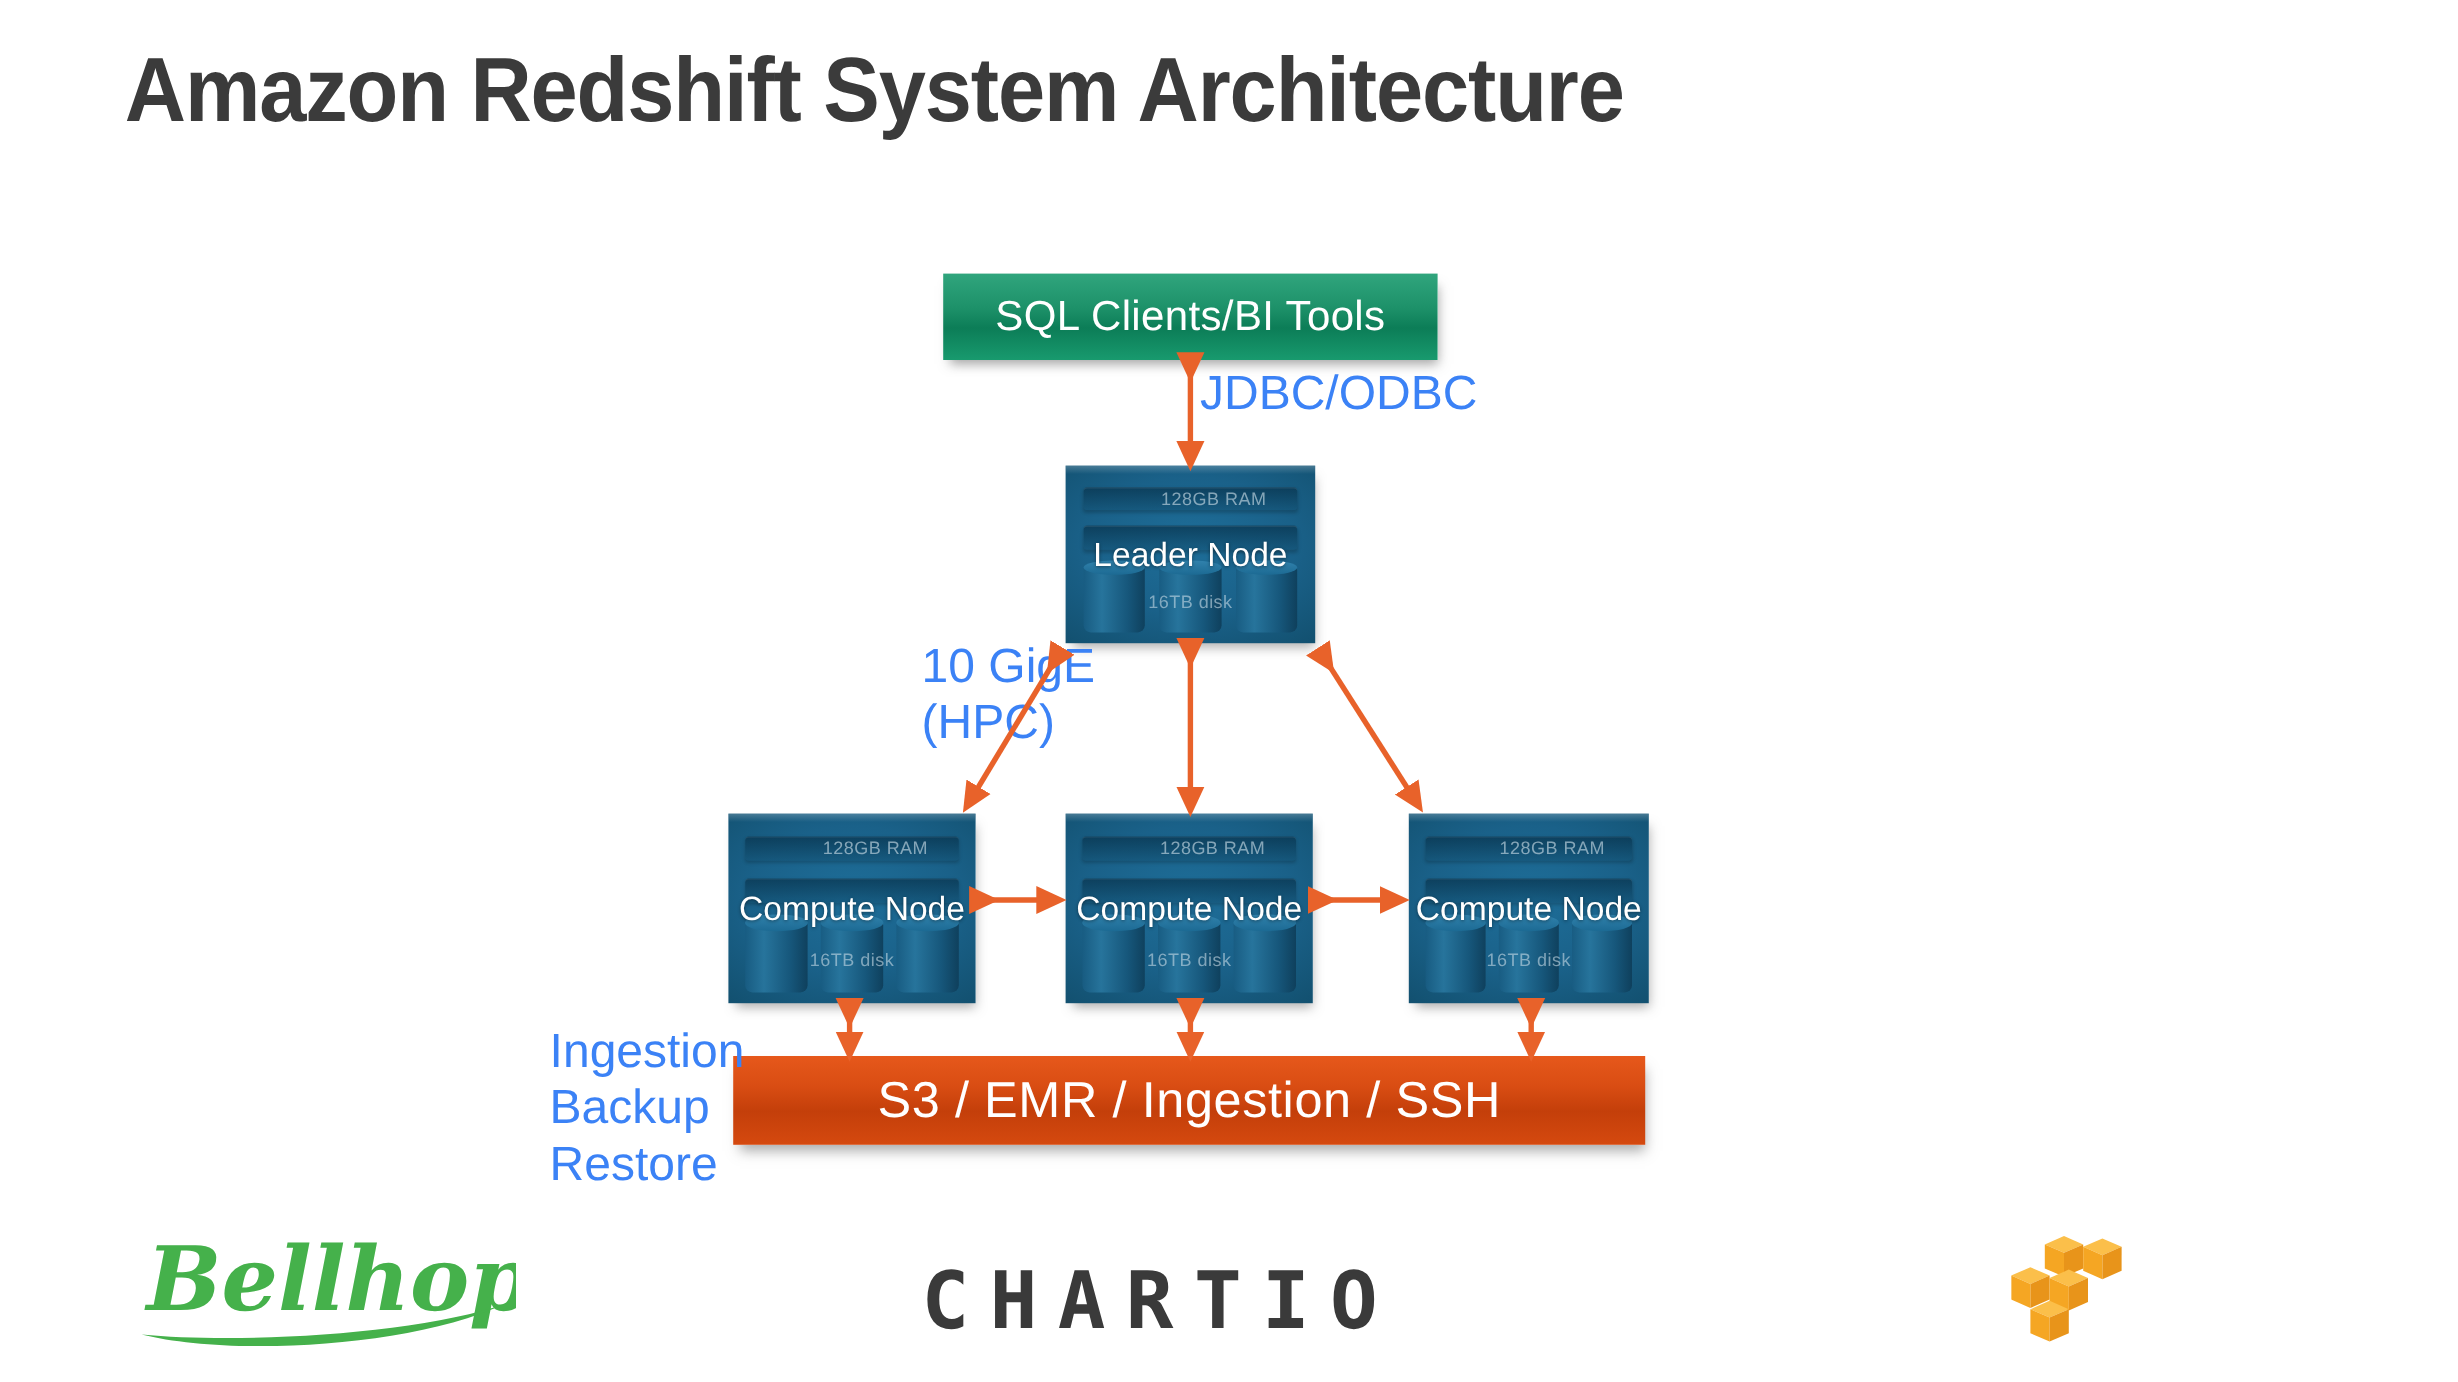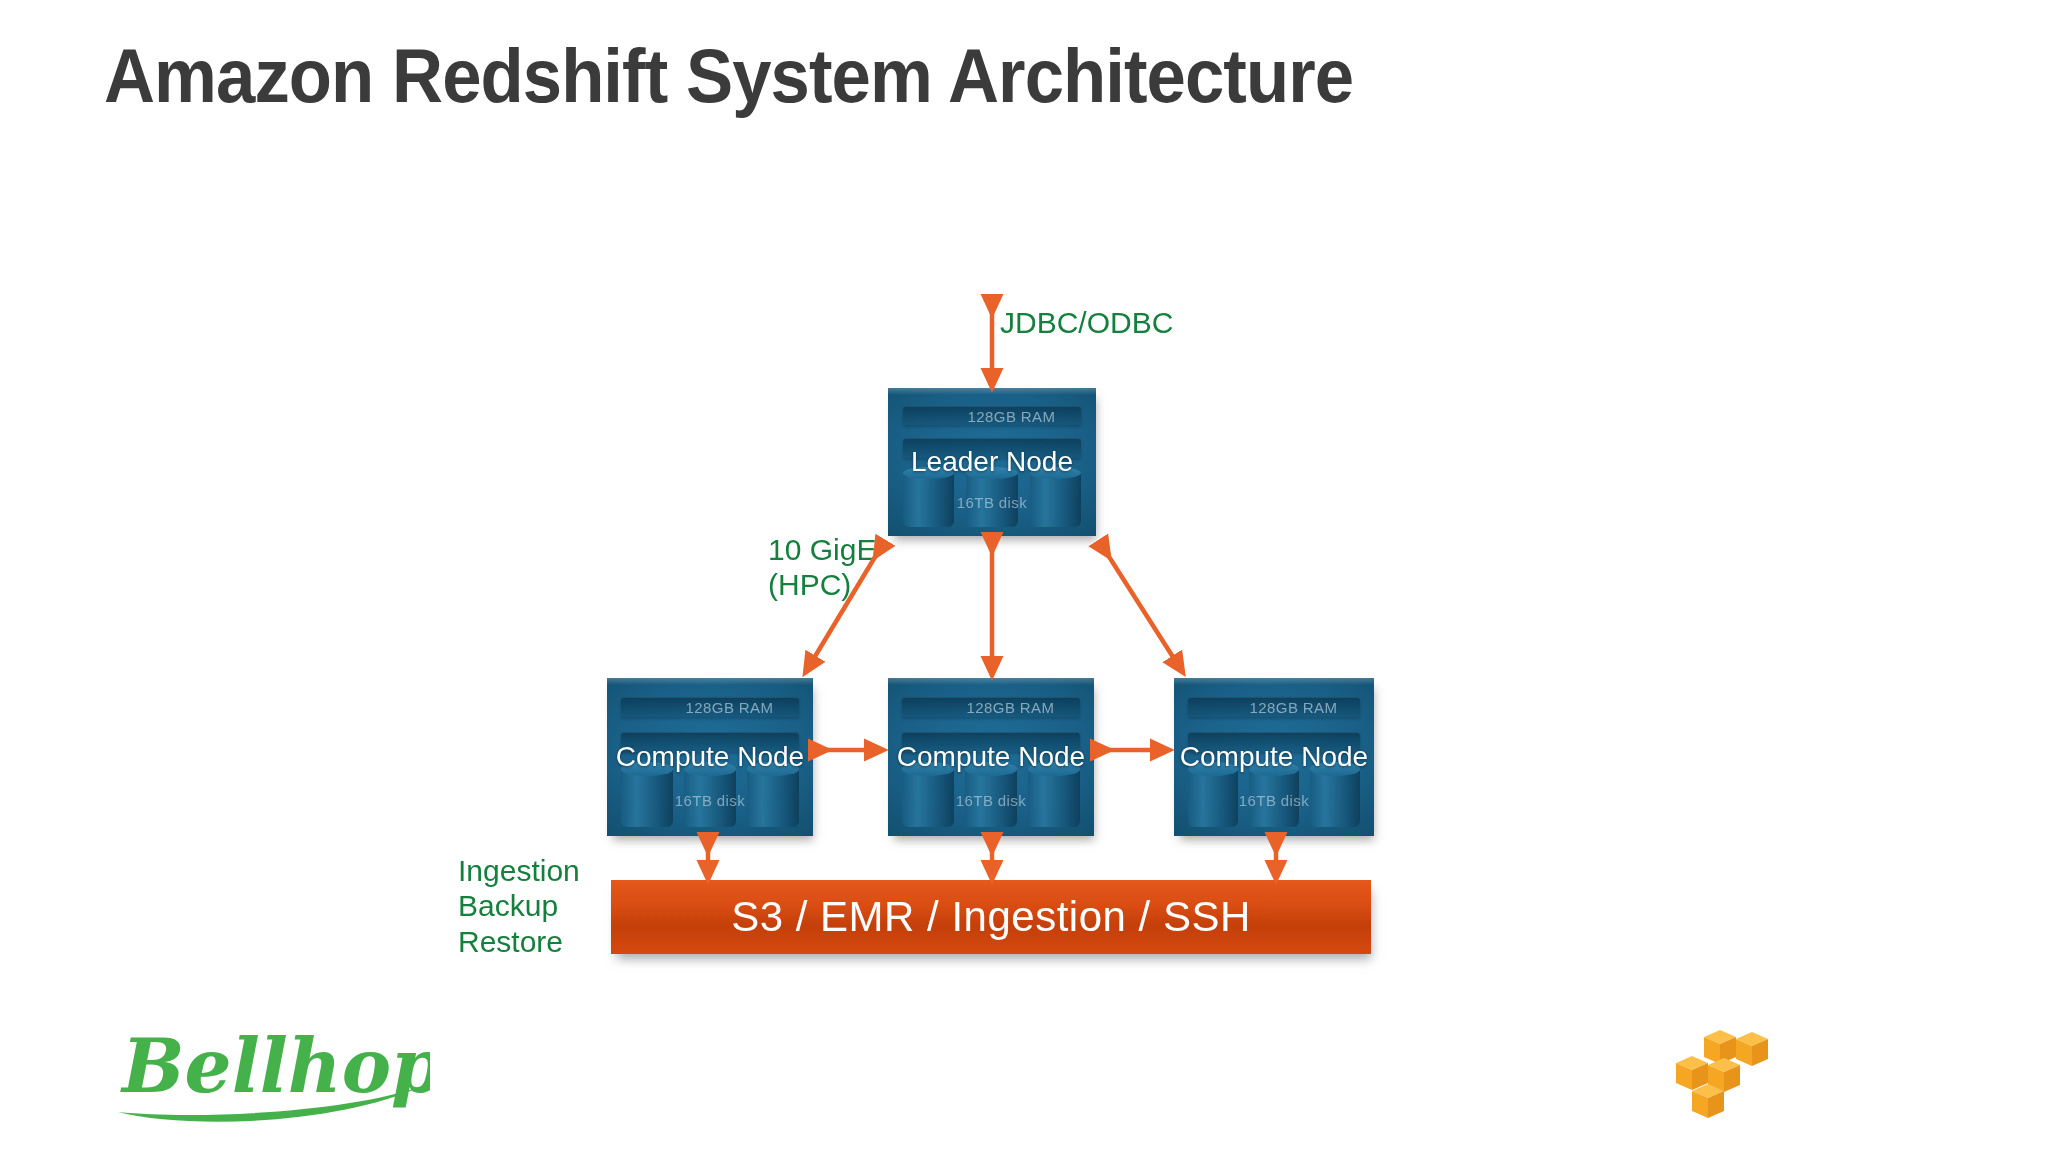--- a/index.html
+++ b/index.html
@@ -194,22 +194,22 @@
 
   
   #leader-node   { left: 888px; top: 388px;  width: 208px; height: 148px; }
   #compute-node-1{ left: 607px; top: 678px;  width: 206px; height: 158px; }
   #compute-node-2{ left: 888px; top: 678px;  width: 206px; height: 158px; }
   #compute-node-3{ left: 1174px;top: 678px;  width: 200px; height: 158px; }
 
   
   .annotation {
     position: absolute;
-    color: #15803d;
-    font-size: 30px;
+    color: #3b82f6;
+    font-size: 40px;
     line-height: 1.18;
     white-space: pre-line;
   }
   #label-jdbc  { left: 1000px; top: 305px; }
   #label-gige  { left: 768px;  top: 532px; }
   #label-ingest{ left: 458px;  top: 853px; text-align: left; }
 
   
   #arrow-layer {
     position: absolute;
@@ -263,20 +263,23 @@
     margin-top: 2px;
   }
 </style>
 </head>
 <body>
 
 <div id="slide">
 
   <div id="title">Amazon Redshift System Architecture</div>
 
+  <div id="sql-clients" class="shadowed">
+    <span class="label">SQL Clients/BI Tools</span>
+  </div>
 
   <div class="node" id="leader-node">
     <div class="top-edge"></div>
     <div class="ram-bar b1"></div>
     <div class="ram-bar b2"></div>
     <div class="ram-text">128GB RAM</div>
     <div class="disks">
       <div class="cyl"></div>
       <div class="cyl"></div>
       <div class="cyl"></div>
@@ -366,20 +369,21 @@
       <line x1="992" y1="846" x2="992" y2="874"></line>
       <line x1="1276" y1="846" x2="1276" y2="874"></line>
     </g>
   </svg>
 
   <svg id="logo-bellhops" viewBox="0 0 320 120">
     <text x="12" y="80" font-family="DejaVu Serif, serif" font-size="74" font-style="italic" font-weight="bold" fill="#45b14b">Bellhops</text>
     <path d="M8 100 C 80 118, 230 112, 312 74 C 240 100, 90 108, 8 100 z" fill="#45b14b"></path>
   </svg>
 
+  <div id="logo-chartio">CHARTIO</div>
 
   <div id="logo-aws">
     <svg width="112" height="100" viewBox="0 0 112 100">
       <g>
 
         <polygon points="44,4 60,11 44,18 28,11" fill="#fbbf4a"></polygon>
         <polygon points="28,11 44,18 44,38 28,31" fill="#f5a623"></polygon>
         <polygon points="60,11 60,31 44,38 44,18" fill="#e8941a"></polygon>
 
         <polygon points="76,6 92,13 76,20 60,13" fill="#fbbf4a"></polygon>

